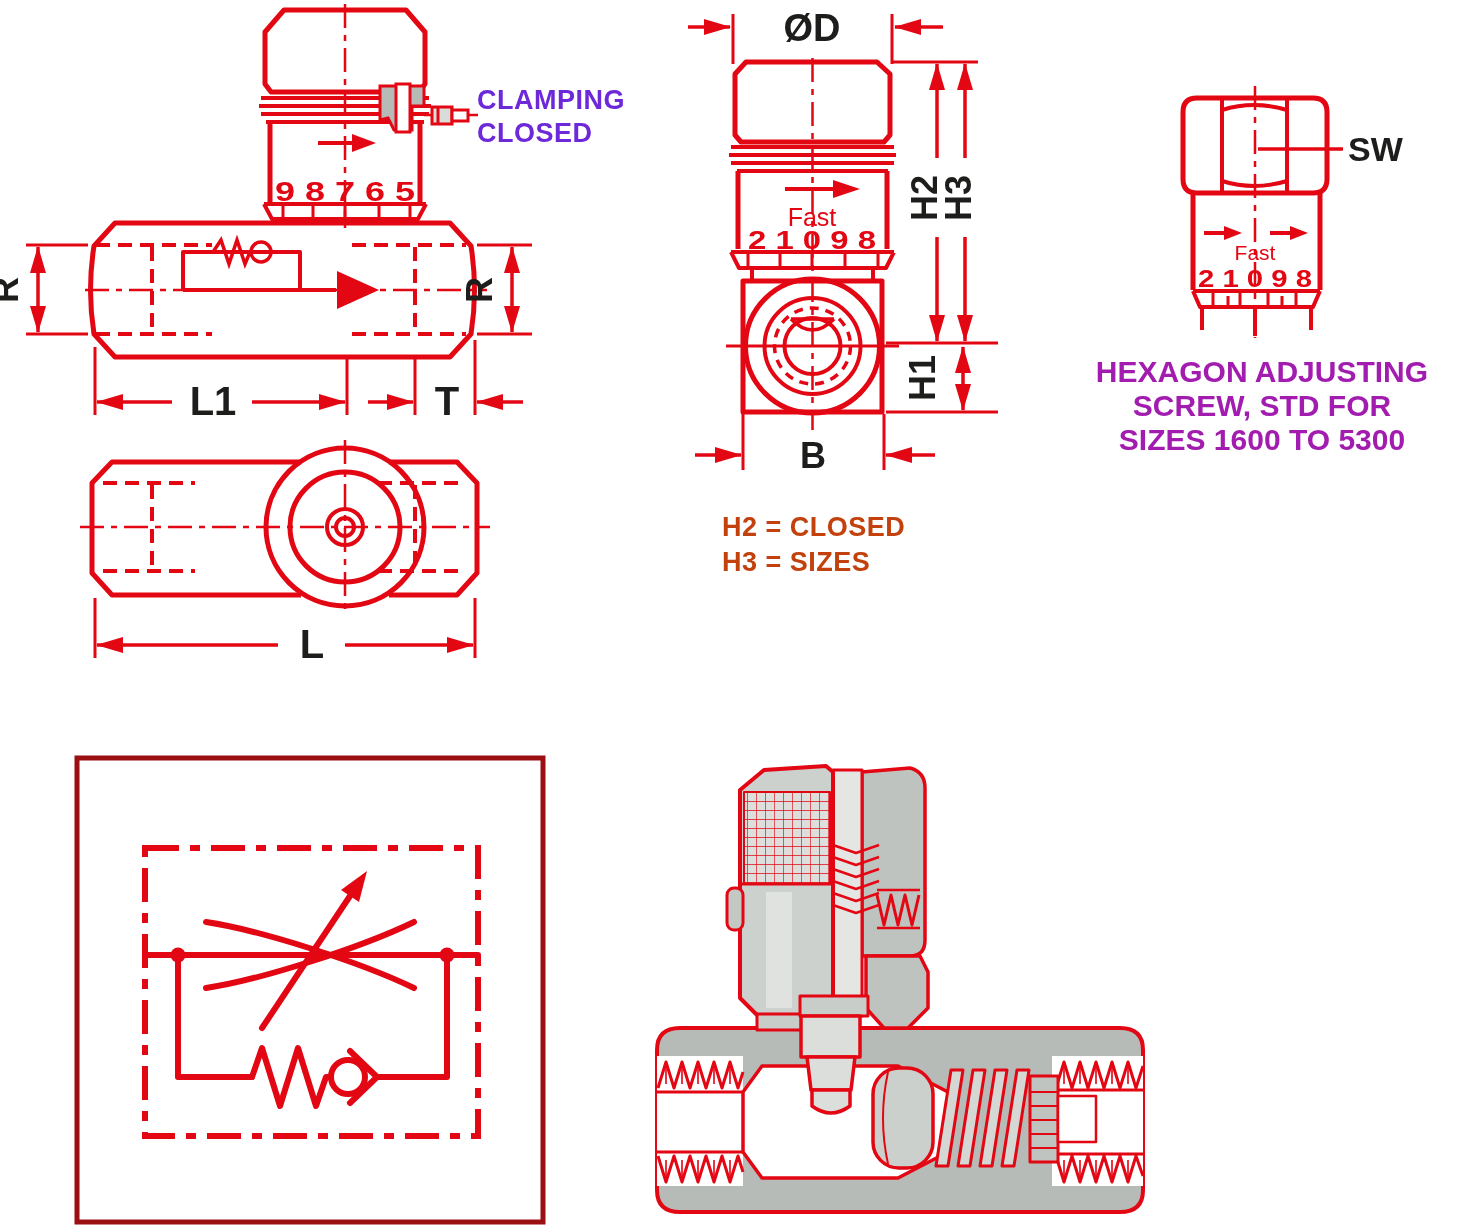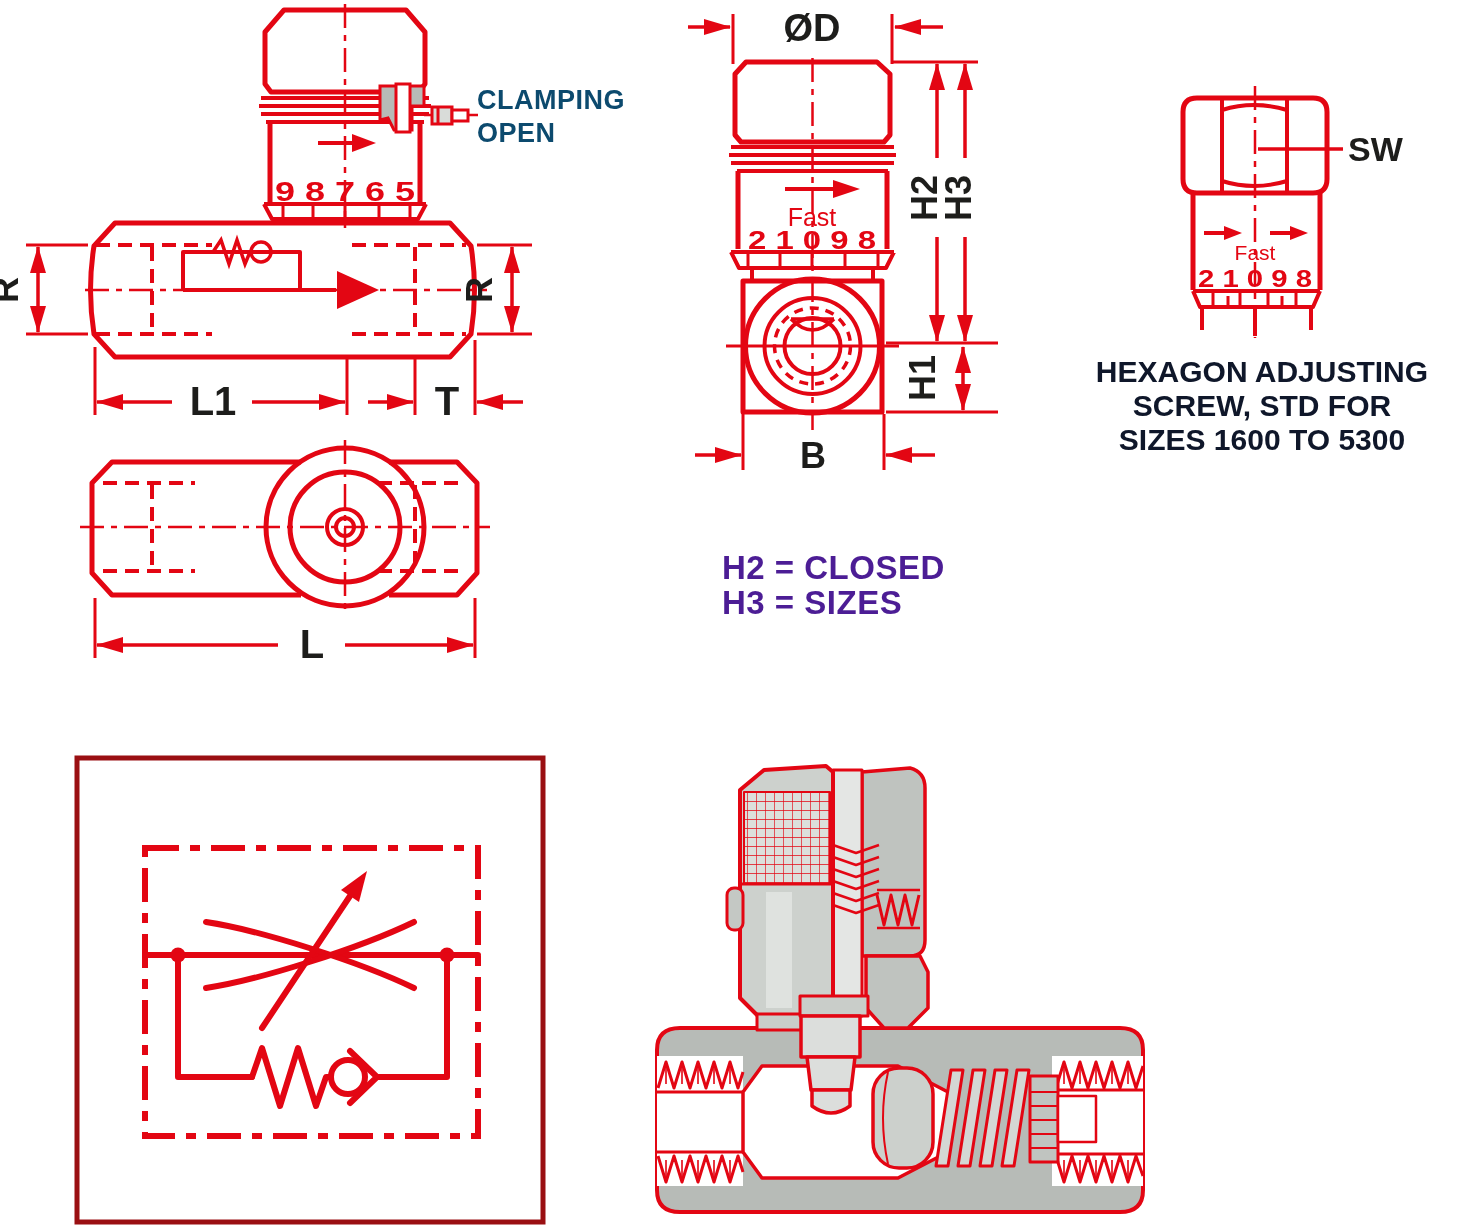--- a/index.html
+++ b/index.html
@@ -1,22 +1,22 @@
 <!DOCTYPE html>
 <html><head>
 <meta charset="utf-8">
 <style>
   html,body{margin:0;padding:0;background:#ffffff;}
   .canvas{position:relative;width:1459px;height:1226px;background:#ffffff;overflow:hidden;
           font-family:"Liberation Sans", sans-serif;}
   .canvas > svg{position:absolute;left:0;top:0;}
   .txt{position:absolute;font-family:"Liberation Sans", sans-serif;font-weight:700;}
-  .clamping{left:477px;top:84px;font-size:27px;line-height:33px;color:#0c4a6e;letter-spacing:.5px;}
-  .notes{left:722px;top:550px;font-size:33px;line-height:35px;color:#4c1d95;letter-spacing:.5px;}
-  .caption{left:1070px;top:355px;width:384px;font-size:30px;line-height:34px;color:#0f172a;text-align:center;}
+  .clamping{left:477px;top:84px;font-size:27px;line-height:33px;color:#6d28d9;letter-spacing:.5px;}
+  .notes{left:722px;top:510px;font-size:27px;line-height:35px;color:#c2410c;letter-spacing:.5px;}
+  .caption{left:1070px;top:355px;width:384px;font-size:30px;line-height:34px;color:#a21caf;text-align:center;}
   
   .o5{stroke:#e30613;stroke-width:5;fill:none;stroke-linejoin:round;}
   .o4{stroke:#e30613;stroke-width:4;fill:none;stroke-linejoin:round;}
   .o3{stroke:#e30613;stroke-width:3;fill:none;stroke-linejoin:round;}
   .dim{stroke:#e30613;stroke-width:3.5;fill:none;}
   .ext{stroke:#e30613;stroke-width:3;fill:none;}
   .cl{stroke:#e30613;stroke-width:2.5;fill:none;stroke-dasharray:24 7 6 7;}
   .dsh{stroke:#e30613;stroke-width:4;fill:none;stroke-dasharray:14 8;}
   .sym{stroke:#e30613;stroke-width:6;fill:none;stroke-linejoin:round;stroke-linecap:round;}
   .lbl{font-family:"Liberation Sans", sans-serif;font-weight:700;fill:#1d1d1b;}
@@ -287,21 +287,21 @@
     <g>
       <rect x="801" y="1016" width="59" height="41" fill="#dcdedc" stroke="#e30613" stroke-width="3.5"></rect>
       <path d="M807,1057 L855,1057 L851,1090 L811,1090 Z" fill="#dcdedc" stroke="#e30613" stroke-width="3.5"></path>
       <path d="M812,1090 L850,1090 V1106 Q831,1120 812,1106 Z" fill="#dcdedc" stroke="#e30613" stroke-width="3.5"></path>
     </g>
   </g>
 </svg>
 
 <div class="txt clamping">
   <div>CLAMPING</div>
-  <div>OPEN</div>
+  <div>CLOSED</div>
 </div>
 
 <div class="txt notes">
   <div>H2 = CLOSED</div>
   <div>H3 = SIZES</div>
 </div>
 
 <div class="txt caption">
   <div>HEXAGON ADJUSTING</div>
   <div>SCREW, STD FOR</div>

